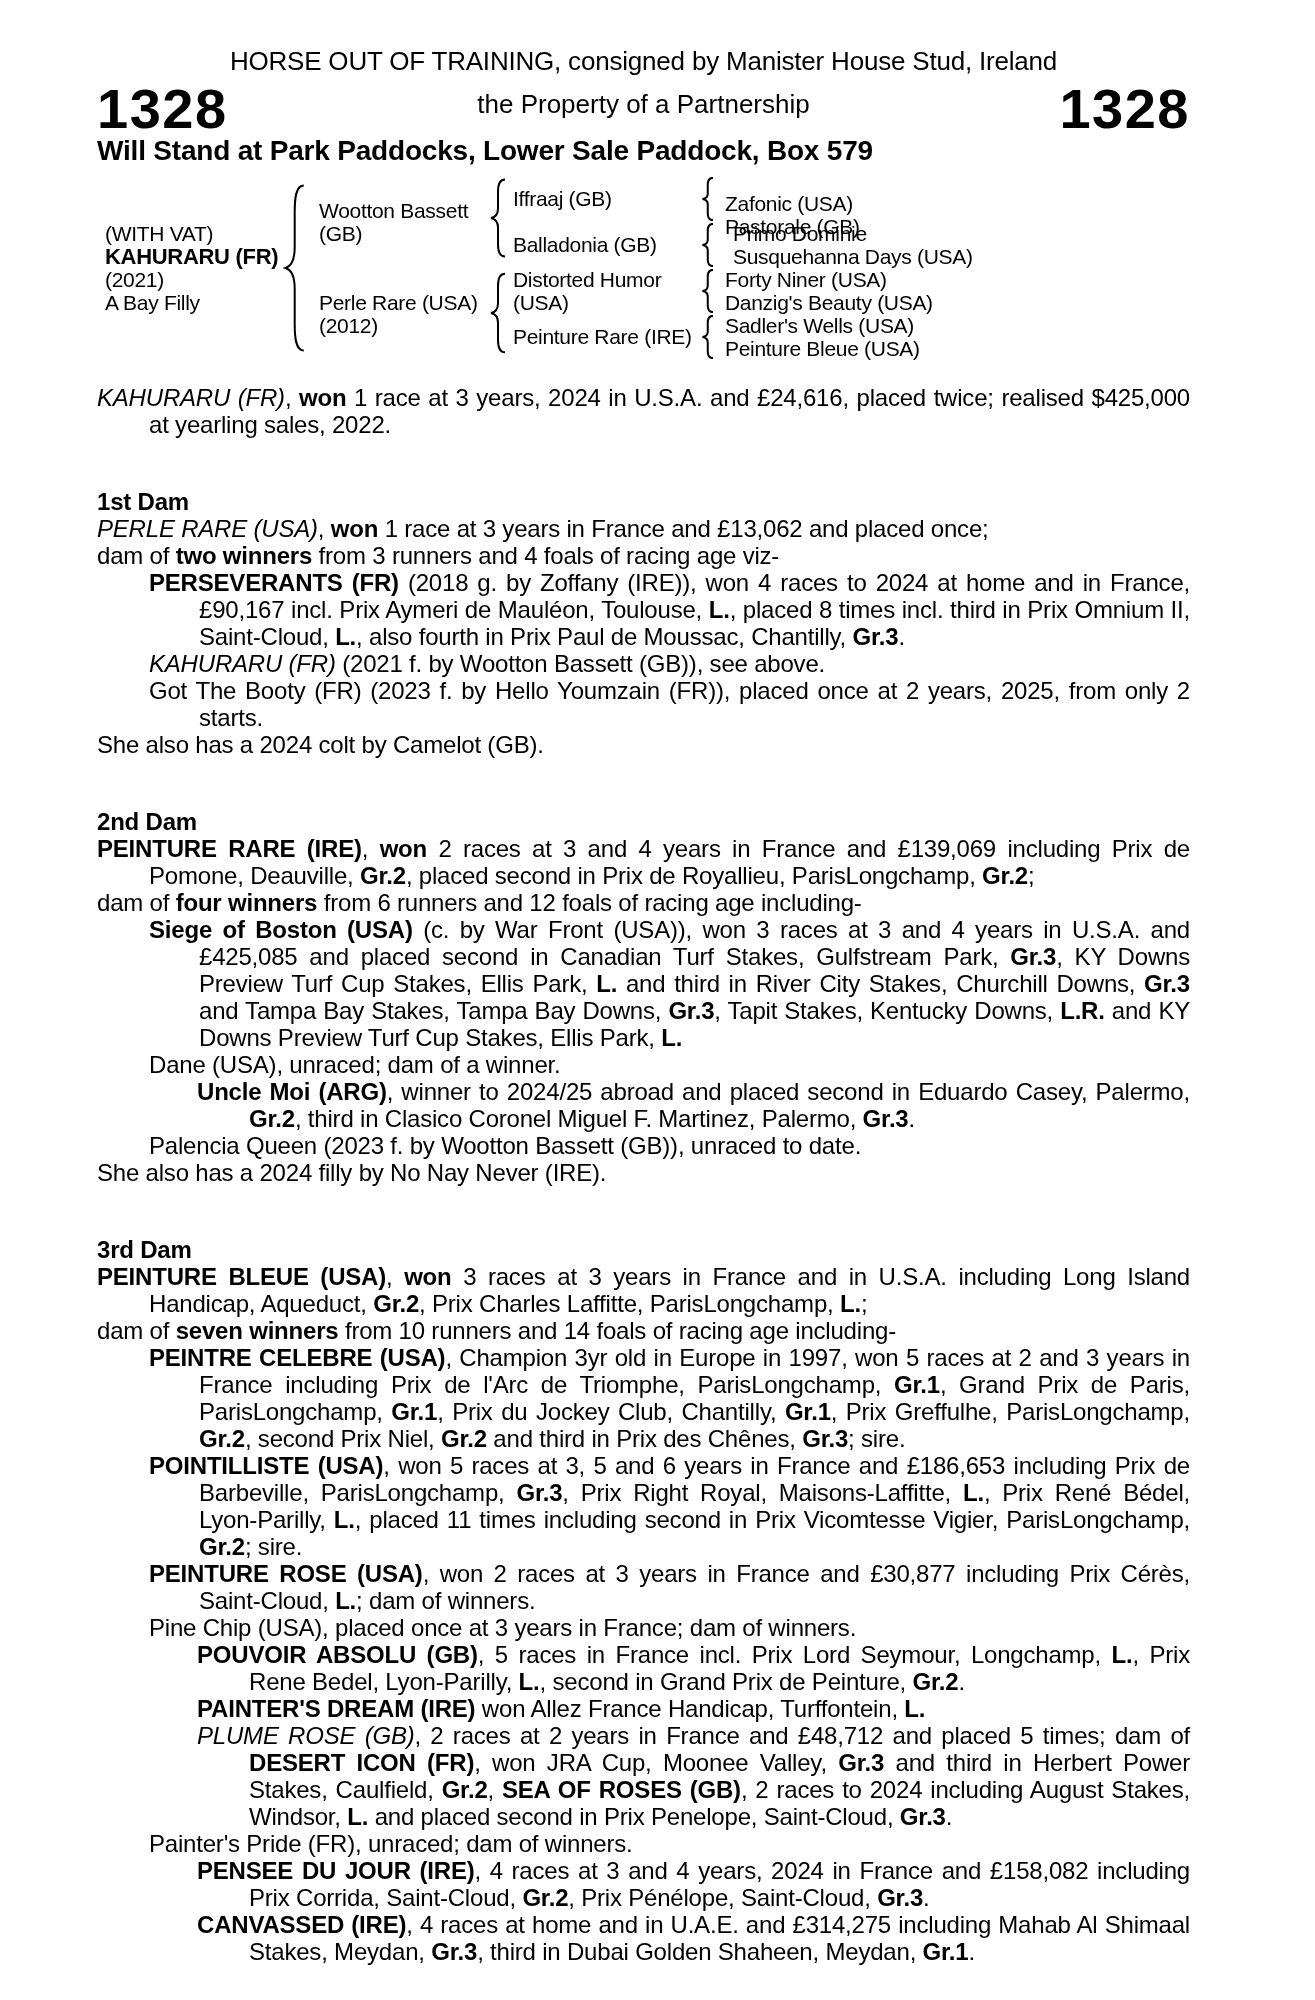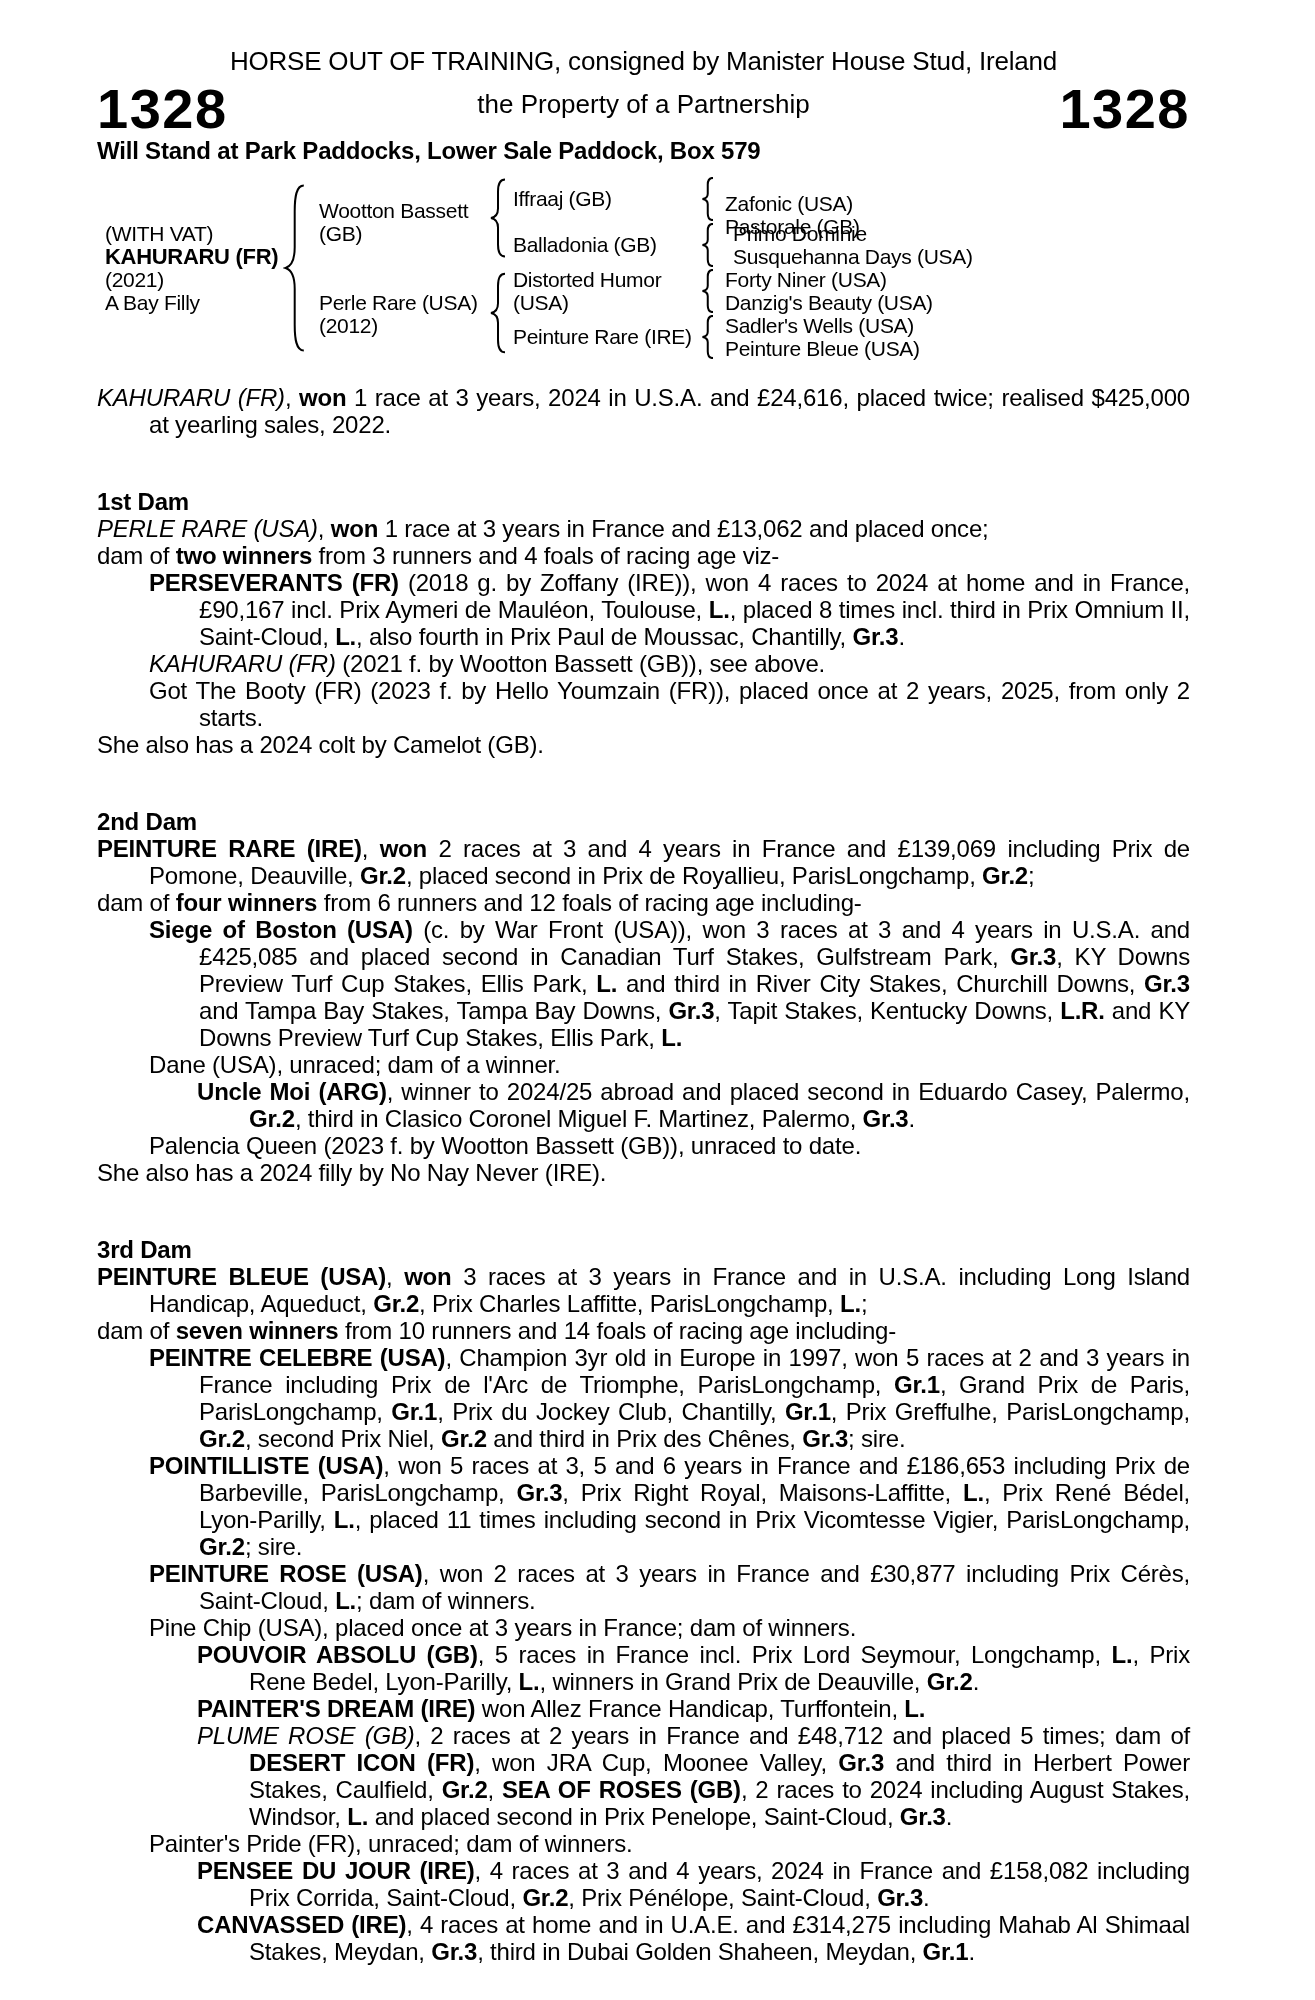--- a/index.html
+++ b/index.html
@@ -10,21 +10,21 @@
     -webkit-font-smoothing:antialiased;
   }
   .page{padding:46px 125px 0 97px;}
 
   .hline1{text-align:center;font-size:26px;line-height:30px;letter-spacing:-0.2px;}
   .lot-row{position:relative;height:52px;margin-top:2px;}
   .lot{position:absolute;top:-2px;font-weight:700;font-size:56px;letter-spacing:1.5px;}
   .lot.left{left:0;}
   .lot.right{right:0;}
   .property{text-align:center;font-size:26px;line-height:52px;}
-  .stand{font-weight:700;font-size:24px;line-height:30px;margin-top:6px;letter-spacing:-0.2px;}
+  .stand{font-weight:700;font-size:28px;line-height:30px;margin-top:6px;letter-spacing:-0.2px;}
 
   .pedigree{
     position:relative;height:192px;margin-top:10px;
     font-size:21px;line-height:23px;letter-spacing:-0.3px;white-space:nowrap;
   }
   .ped-abs{position:absolute;}
   .pb{font-weight:700;font-size:22px;}
   .brace{position:absolute;}
   .brace svg{display:block;width:100%;height:100%;}
 
@@ -158,21 +158,21 @@
       <p class="ind2"><span class="b">Uncle Moi (ARG)</span><span>, winner to 2024/25 abroad and placed second in Eduardo Casey, Palermo, </span><span class="b">Gr.2</span><span>, third in Clasico Coronel Miguel F. Martinez, Palermo, </span><span class="b">Gr.3</span><span>.</span></p>
       <p class="ind1"><span>Palencia Queen (2023 f. by Wootton Bassett (GB)), unraced to date.</span></p>
       <p class="ind0"><span>She also has a 2024 filly by No Nay Never (IRE).</span></p>
       <p class="dam-heading"><span>3rd Dam</span></p>
       <p class="ind0"><span class="b">PEINTURE BLEUE (USA)</span><span>, </span><span class="b">won</span><span> 3 races at 3 years in France and in U.S.A. including Long Island Handicap, Aqueduct, </span><span class="b">Gr.2</span><span>, Prix Charles Laffitte, ParisLongchamp, </span><span class="b">L.</span><span>;</span></p>
       <p class="ind0"><span>dam of </span><span class="b">seven winners</span><span> from 10 runners and 14 foals of racing age including-</span></p>
       <p class="ind1"><span class="b">PEINTRE CELEBRE (USA)</span><span>, Champion 3yr old in Europe in 1997, won 5 races at 2 and 3 years in France including Prix de l'Arc de Triomphe, ParisLongchamp, </span><span class="b">Gr.1</span><span>, Grand Prix de Paris, ParisLongchamp, </span><span class="b">Gr.1</span><span>, Prix du Jockey Club, Chantilly, </span><span class="b">Gr.1</span><span>, Prix Greffulhe, ParisLongchamp, </span><span class="b">Gr.2</span><span>, second Prix Niel, </span><span class="b">Gr.2</span><span> and third in Prix des Chênes, </span><span class="b">Gr.3</span><span>; sire.</span></p>
       <p class="ind1"><span class="b">POINTILLISTE (USA)</span><span>, won 5 races at 3, 5 and 6 years in France and £186,653 including Prix de Barbeville, ParisLongchamp, </span><span class="b">Gr.3</span><span>, Prix Right Royal, Maisons-Laffitte, </span><span class="b">L.</span><span>, Prix René Bédel, Lyon-Parilly, </span><span class="b">L.</span><span>, placed 11 times including second in Prix Vicomtesse Vigier, ParisLongchamp, </span><span class="b">Gr.2</span><span>; sire.</span></p>
       <p class="ind1"><span class="b">PEINTURE ROSE (USA)</span><span>, won 2 races at 3 years in France and £30,877 including Prix Cérès, Saint-Cloud, </span><span class="b">L.</span><span>; dam of winners.</span></p>
       <p class="ind1"><span>Pine Chip (USA), placed once at 3 years in France; dam of winners.</span></p>
-      <p class="ind2"><span class="b">POUVOIR ABSOLU (GB)</span><span>, 5 races in France incl. Prix Lord Seymour, Longchamp, </span><span class="b">L.</span><span>, Prix Rene Bedel, Lyon-Parilly, </span><span class="b">L.</span><span>, winners in Grand Prix de Deauville, </span><span class="b">Gr.2</span><span>.</span></p>
+      <p class="ind2"><span class="b">POUVOIR ABSOLU (GB)</span><span>, 5 races in France incl. Prix Lord Seymour, Longchamp, </span><span class="b">L.</span><span>, Prix Rene Bedel, Lyon-Parilly, </span><span class="b">L.</span><span>, second in Grand Prix de Peinture, </span><span class="b">Gr.2</span><span>.</span></p>
       <p class="ind2"><span class="b">PAINTER'S DREAM (IRE)</span><span> won Allez France Handicap, Turffontein, </span><span class="b">L.</span></p>
       <p class="ind2"><span class="i">PLUME ROSE (GB)</span><span>, 2 races at 2 years in France and £48,712 and placed 5 times; dam of </span><span class="b">DESERT ICON (FR)</span><span>, won JRA Cup, Moonee Valley, </span><span class="b">Gr.3</span><span> and third in Herbert Power Stakes, Caulfield, </span><span class="b">Gr.2</span><span>, </span><span class="b">SEA OF ROSES (GB)</span><span>, 2 races to 2024 including August Stakes, Windsor, </span><span class="b">L.</span><span> and placed second in Prix Penelope, Saint-Cloud, </span><span class="b">Gr.3</span><span>.</span></p>
       <p class="ind1"><span>Painter's Pride (FR), unraced; dam of winners.</span></p>
       <p class="ind2"><span class="b">PENSEE DU JOUR (IRE)</span><span>, 4 races at 3 and 4 years, 2024 in France and £158,082 including Prix Corrida, Saint-Cloud, </span><span class="b">Gr.2</span><span>, Prix Pénélope, Saint-Cloud, </span><span class="b">Gr.3</span><span>.</span></p>
       <p class="ind2"><span class="b">CANVASSED (IRE)</span><span>, 4 races at home and in U.A.E. and £314,275 including Mahab Al Shimaal Stakes, Meydan, </span><span class="b">Gr.3</span><span>, third in Dubai Golden Shaheen, Meydan, </span><span class="b">Gr.1</span><span>.</span></p>
     </div>
 
 </div>
 
 </body></html>

